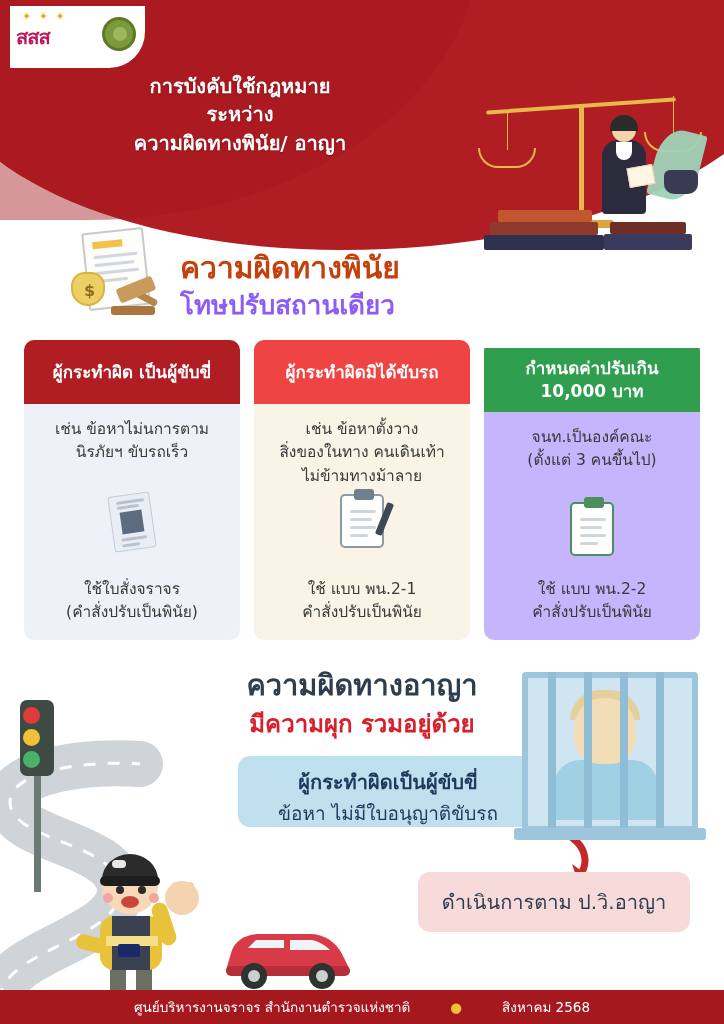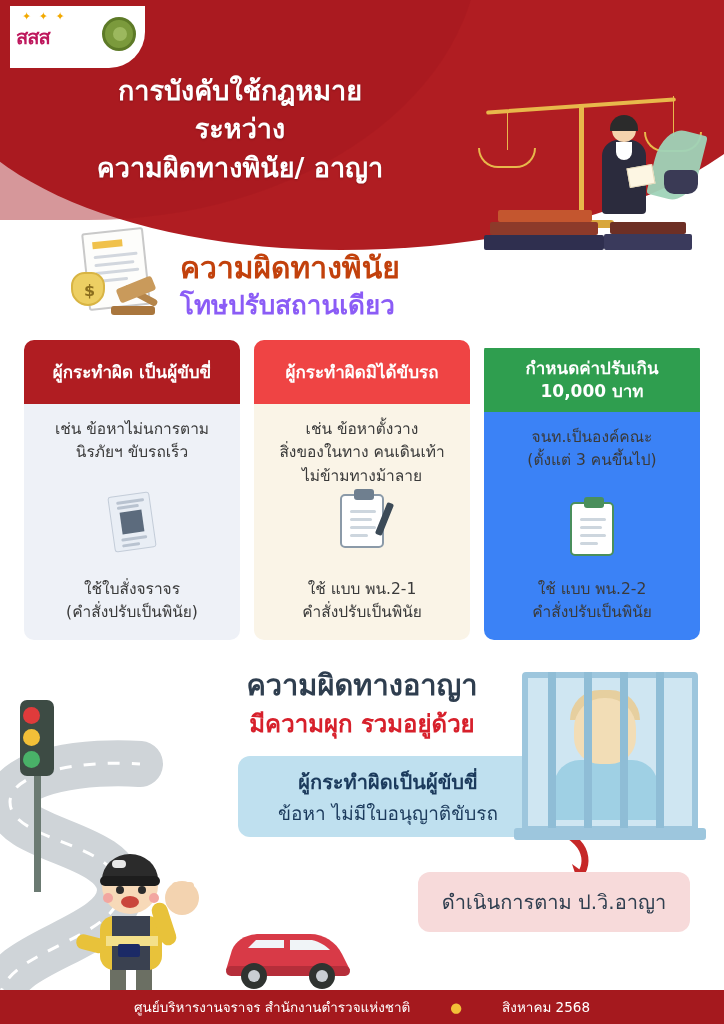--- a/index.html
+++ b/index.html
@@ -62,21 +62,21 @@
     content: "";
     position: absolute; left: 8px; top: 7px;
     width: 14px; height: 14px; border-radius: 50%;
     background: #9cb85e;
   }
   .header-title {
     position: absolute; left: 40px; top: 72px;
     width: 400px;
     text-align: center;
     color: #ffffff;
-    font-size: 27px;
+    font-size: 20px;
     line-height: 1.42;
     font-weight: bold;
     text-shadow: 0 1px 2px rgba(0,0,0,.22);
   }
 
   
   .scales {
     position: absolute; right: 18px; top: 60px;
     width: 230px; height: 190px;
   }
@@ -217,21 +217,21 @@
   }
   .card-note { min-height: 72px; }
   .card-foot { margin-top: auto; line-height: 1.5; }
   .card-icon { margin: 4px 0 10px; }
 
   .c1 .card-head { background: #b01d22; }
   .c1 .card-body { background: #eef1f7; }
   .c2 .card-head { background: #ef4444; }
   .c2 .card-body { background: #faf4e7; }
   .c3 .card-head { background: #2f9e4f; margin-top: 8px; }
-  .c3 .card-body { background: #3b82f6; }
+  .c3 .card-body { background: #c4b5fd; }
 
   
   .ticket {
     position: relative; width: 42px; height: 56px; background: #e9eef5;
     border: 1px solid #c3ccd8; border-radius: 3px; transform: rotate(-8deg);
     margin: 0 auto;
   }
   .ticket .qr { position:absolute; left:9px; top:16px; width:22px; height:22px; background:#5c6b7d; }
   .ticket .tl { position:absolute; left:7px; height:3px; background:#b9c3d0; border-radius:2px; }
 
@@ -256,21 +256,21 @@
   .sec2-title {
     position: absolute; left: 0; top: 662px; width: 724px;
     text-align: center; font-size: 29px; font-weight: bold; color: #2f3e4f;
   }
   .sec2-sub {
     position: absolute; left: 0; top: 704px; width: 724px;
     text-align: center; font-size: 24px; font-weight: bold; color: #d7202b;
   }
   .blue-box {
     position: absolute; left: 238px; top: 756px;
-    width: 300px; padding: 12px 16px 10px;
+    width: 300px; padding: 12px 16px 0;
     background: #bfe0ef; border-radius: 12px; text-align: center;
   }
   .blue-box .l1 { font-size: 20px; font-weight: bold; color: #1b3a5c; line-height:1.4; }
   .blue-box .l2 { font-size: 19px; color: #1b3a5c; margin-top: 4px; line-height:1.4; }
   .pink-box {
     position: absolute; left: 418px; top: 872px;
     width: 272px; padding: 14px 10px;
     background: #f7dada; border-radius: 12px; text-align: center;
     font-size: 20px; color: #2f3e4f;
   }

